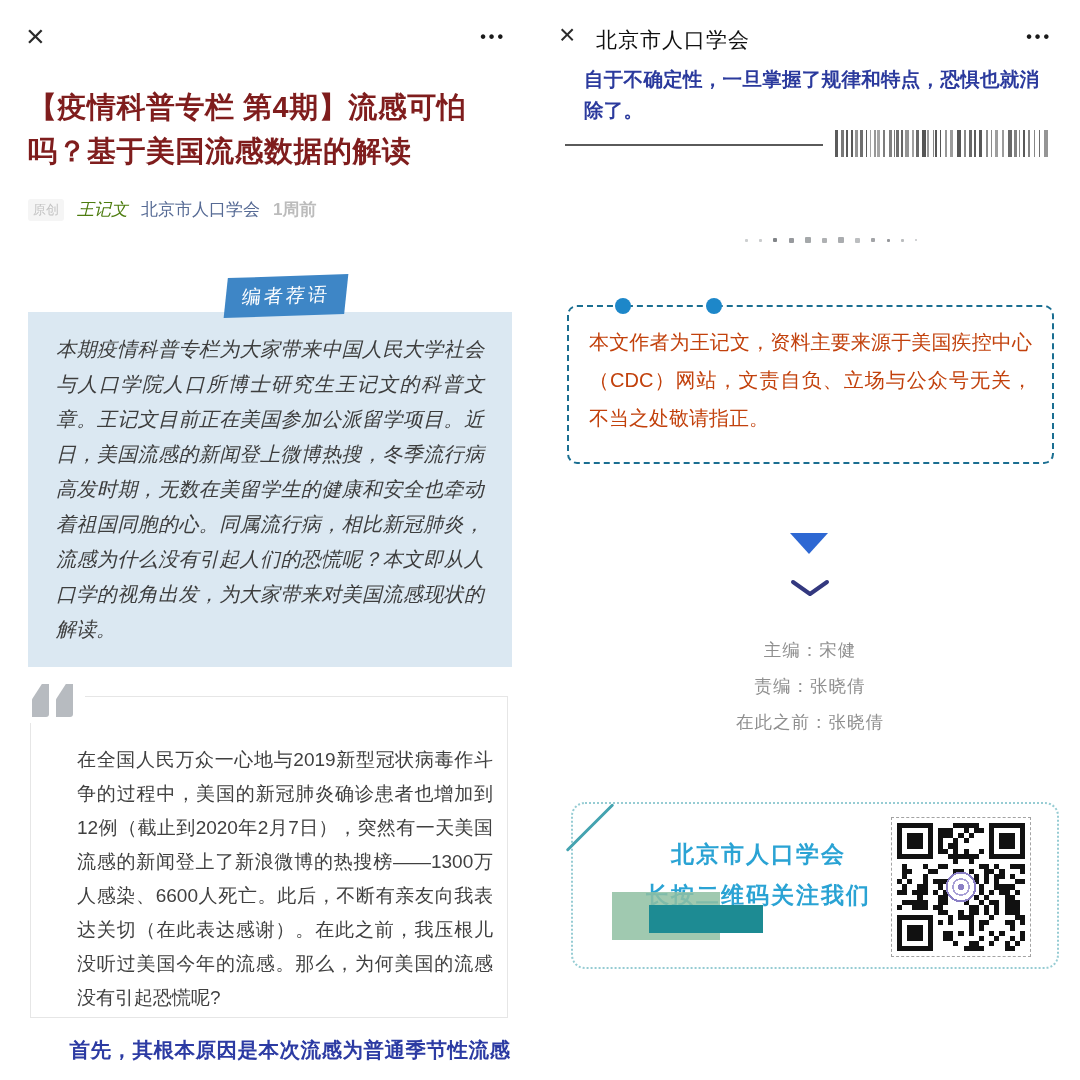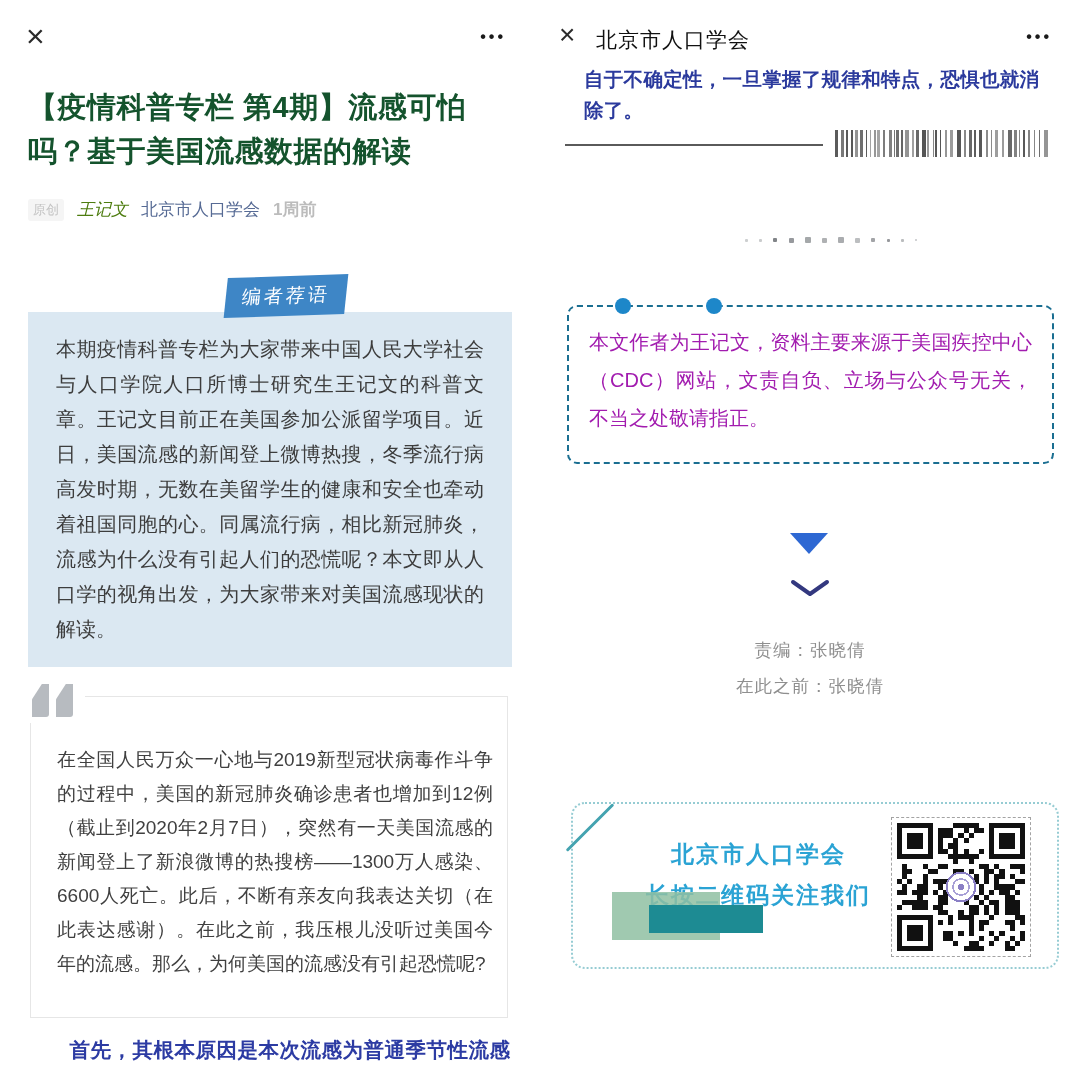--- a/index.html
+++ b/index.html
@@ -7,52 +7,52 @@
   body { font-family:"Liberation Sans","DejaVu Sans",sans-serif; }
   .canvas { position:relative; width:1080px; height:1080px; background:#fff; overflow:hidden; }
   .panel { position:absolute; top:0; width:540px; height:1080px; background:#fff; }
   .panel.left { left:0; }
   .panel.right { left:540px; }
   button { background:none; border:none; cursor:pointer; font-family:inherit; }
 
   
   .l-close { position:absolute; left:26px; top:20px; font-size:32px; font-weight:300; color:#2b2b2b; line-height:1; }
   .l-more  { position:absolute; right:34px; top:28px; font-size:16px; letter-spacing:3px; color:#1a1a1a; font-weight:700; }
-  .l-title { position:absolute; left:28px; top:86px; width:494px; font-size:29px; font-weight:600; color:#14532d; line-height:1.5; letter-spacing:.5px; }
+  .l-title { position:absolute; left:28px; top:86px; width:494px; font-size:29px; font-weight:600; color:#7f1d1d; line-height:1.5; letter-spacing:.5px; }
   .byline  { position:absolute; left:28px; top:198px; display:flex; align-items:center; gap:13px; font-size:17px; }
   .badge   { font-size:13px; color:#c3c3c3; background:#f5f5f5; padding:2px 5px; border-radius:3px; }
   .author  { color:#4d7c0f;font-style:italic; }
   .account { color:#576b95; text-decoration:none; cursor:pointer; }
   .btime   { color:#bcbcbc;font-weight:bold; }
 
   .editor-tag { position:absolute; left:226px; top:276px; z-index:2; background:#3e86c6; color:#fff; font-size:19px; padding:7px 16px; letter-spacing:3px; transform:skewX(-8deg) rotate(-2deg); }
   .editor-box { position:absolute; left:28px; top:312px; width:484px; min-height:353px; background:#dbe8f2; padding:20px 28px; }
-  .editor-box p { font-size:20px; color:#3d3d3d; line-height:35px; text-align:justify; }
+  .editor-box p { font-size:20px; color:#3d3d3d; line-height:35px; text-align:justify;font-style:italic; }
 
   .quote-box { position:absolute; left:30px; top:696px; width:478px; height:322px; border:1px solid #e6e6e6; padding:46px 14px 0 26px; }
-  .quote-box p { font-size:19px; color:#404040; line-height:34px; text-align:justify; }
+  .quote-box p { font-size:19px; color:#404040; line-height:34px; text-align:justify;margin-left:20px; }
   .qm { position:absolute; top:-14px; left:-1px; background:#fff; padding:1px 12px 6px 2px; display:flex; gap:7px; }
   .qm i { display:block; width:17px; height:33px; background:#b7bbc0; clip-path:polygon(58% 0,100% 0,100% 100%,0 100%,0 46%); border-radius:0 0 3px 0; }
 
   .highlight { position:absolute; left:40px; top:1036px; width:500px; text-align:center; font-size:20.5px; font-weight:700; color:#2c3ba3; white-space:nowrap; letter-spacing:.5px; }
 
   
   .r-close { position:absolute; left:19px; top:21px; font-size:28px; font-weight:300; color:#2b2b2b; line-height:1; }
   .r-title { position:absolute; left:56px; top:26px; font-size:21px; color:#111; font-weight:500; letter-spacing:1px; }
   .r-more  { position:absolute; right:28px; top:28px; font-size:16px; letter-spacing:3px; color:#1a1a1a; font-weight:700; }
 
   .intro { position:absolute; left:44px; top:64px; width:464px; font-size:19.5px; font-weight:700; color:#2b3a9d; line-height:31px; letter-spacing:.3px; }
   .hrline { position:absolute; left:25px; top:144px; width:258px; height:2px; background:#5a5a5a; }
   .barcode { position:absolute; left:295px; top:130px; width:218px; height:27px; display:flex; align-items:stretch; }
   .barcode b { display:block; height:100%; }
   .dotsdiv { position:absolute; left:205px; top:236px; width:172px; height:8px; display:flex; align-items:center; justify-content:space-between; }
   .dotsdiv s { display:block; background:#5f6368; border-radius:1px; text-decoration:none; }
 
   .note-box { position:absolute; left:27px; top:305px; width:487px; height:159px; border:2px dashed #1a6e91; border-radius:10px; padding:16px 20px 0 20px; }
-  .note-box p { font-size:20px; color:#a21caf; line-height:38px; text-align:justify; }
+  .note-box p { font-size:20px; color:#c2410c; line-height:38px; text-align:justify; }
   .nb-dot { position:absolute; width:16px; height:16px; border-radius:50%; background:#1d87c9; top:-9px; }
   .nb-dot.d1 { left:46px; }
   .nb-dot.d2 { left:137px; }
 
   .tri  { position:absolute; left:250px; top:533px; width:0; height:0; border-left:19px solid transparent; border-right:19px solid transparent; border-top:21px solid #2e68d3; }
   .chev { position:absolute; left:250px; top:579px; }
 
   .credits { position:absolute; left:0; top:632px; width:540px; text-align:center; font-size:17.5px; color:#8f8f8f; letter-spacing:1px; }
   .credits div { line-height:36px; }
 
@@ -170,20 +170,21 @@
       <span class="nb-dot d2"></span>
       <p>本文作者为王记文，资料主要来源于美国疾控中心（CDC）网站，文责自负、立场与公众号无关，不当之处敬请指正。</p>
     </div>
 
     <div class="tri"></div>
     <svg class="chev" width="40" height="20" viewBox="0 0 40 20">
       <polyline points="3,3 20,15 37,3" fill="none" stroke="#33387f" stroke-width="4" stroke-linecap="round" stroke-linejoin="round"></polyline>
     </svg>
 
     <div class="credits">
+      <div>主编：宋健</div>
       <div>责编：张晓倩</div>
       <div>在此之前：张晓倩</div>
     </div>
 
     <div class="follow-box">
       <div class="fb-diag"></div>
       <div class="fb-text">
         <div>北京市人口学会</div>
         <div>长按二维码关注我们</div>
       </div>

